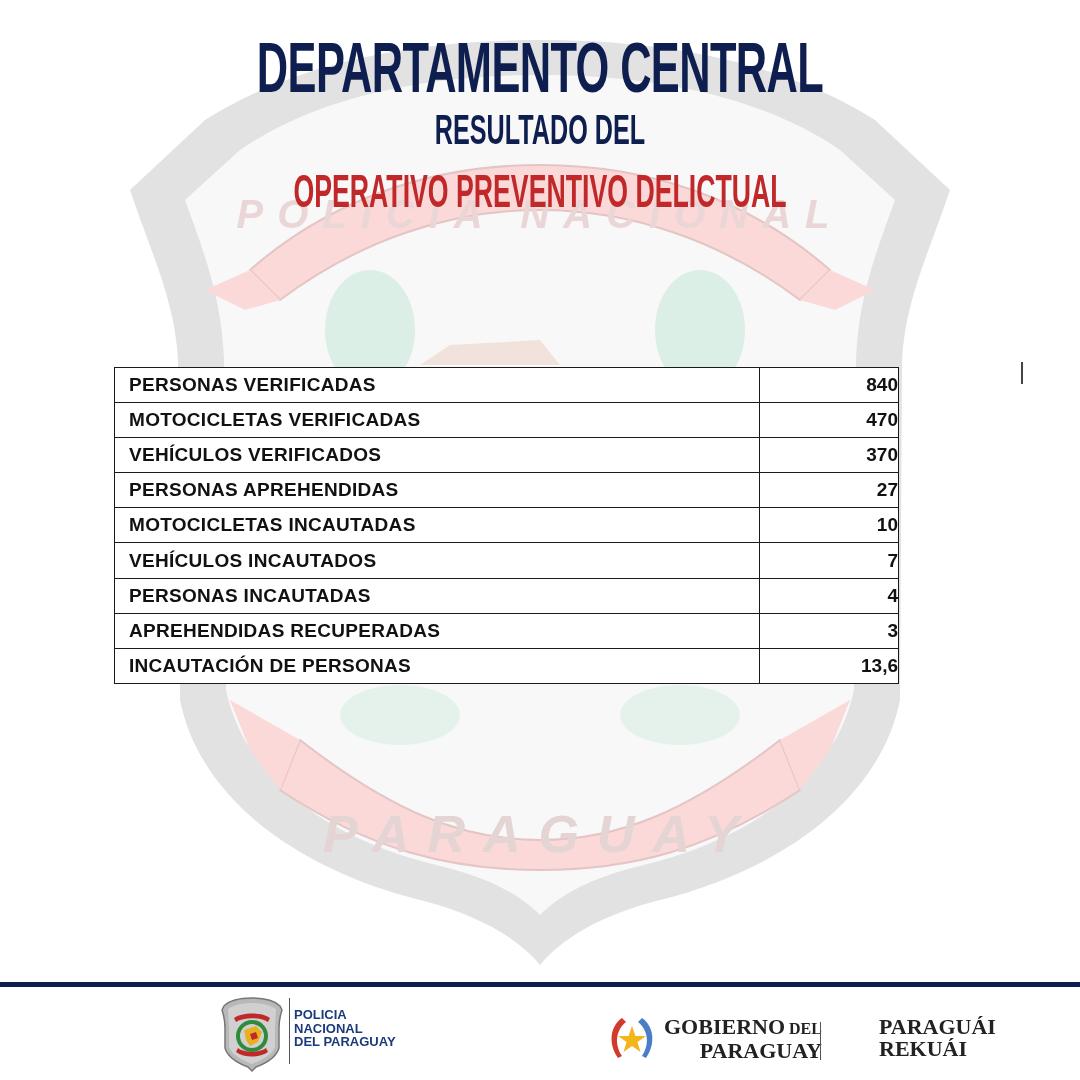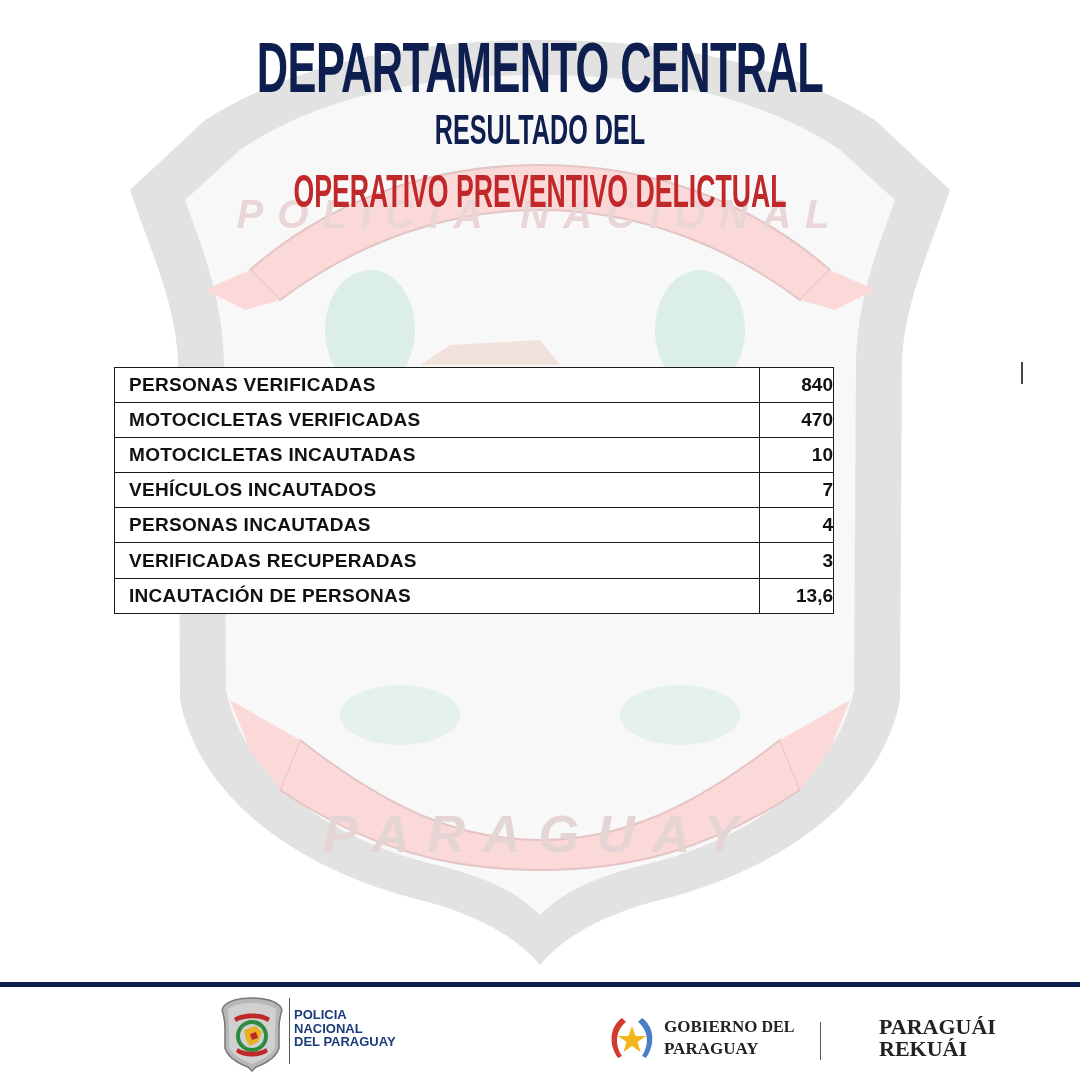--- a/index.html
+++ b/index.html
@@ -12,21 +12,21 @@
   .t1, .t2, .t3 {
     position:absolute; left:50%; white-space:nowrap;
     font-family:"Liberation Sans", sans-serif; font-weight:bold;
     transform-origin:center top;
   }
   .t1 { top:28px; font-size:70px; color:#0e1f4f; transform:translateX(-50%) scaleX(0.62); letter-spacing:-1px; }
   .t2 { top:106px; font-size:42px; color:#0e1f4f; transform:translateX(-50%) scaleX(0.6); }
   .t3 { top:164px; font-size:46px; color:#c0282a; transform:translateX(-50%) scaleX(0.58); }
 
   .results-table {
-    position:absolute; left:114px; top:367px; width:720px; z-index:2;
+    position:absolute; left:114px; top:367px; width:785px; z-index:2;
     border-collapse:collapse; background:#ffffff;padding-left:16px;
   }
   .results-table td {
     border:1.5px solid #1a1a1a; height:35.1px;
     font-family:"Liberation Sans", sans-serif; font-weight:bold; font-size:19px; color:#111;
   }
   .results-table td.lbl { width:645px; padding-left:14px; letter-spacing:0.3px; }
   .results-table td.val { text-align:right; }
 
   .cursor-mark { position:absolute; left:1021px; top:362px; width:2px; height:22px; background:#444; z-index:2; }
@@ -35,21 +35,21 @@
 
   .pn-logo { position:absolute; left:220px; top:996px; z-index:2; }
   .pn-divider { position:absolute; left:289px; top:998px; width:1px; height:66px; background:#555; z-index:2; }
   .pn-text { position:absolute; left:294px; top:1008px; z-index:2;
     font-family:Liberation Sans, sans-serif; font-weight:bold; font-size:13px; line-height:13.5px; color:#1b3a7a; }
   .pn-text div { white-space:nowrap; }
 
   .gov-logo { position:absolute; left:604px; top:1014px; z-index:2; }
   .gov-text1 { position:absolute; left:664px; top:1016px; z-index:2;
     font-family:"Liberation Serif", serif; font-weight:bold; color:#222; line-height:22px; }
-  .gov-text1 .big { font-size:17px; }
+  .gov-text1 .big { font-size:22px;text-align:right; }
   .gov-text1 .small { font-size:16px; }
   .gov-divider { position:absolute; left:820px; top:1022px; width:1px; height:38px; background:#555; z-index:2; }
   .gov-text2 { position:absolute; left:879px; top:1016px; z-index:2;
     font-family:"Liberation Serif", serif; font-weight:bold; font-size:22px; line-height:22px; color:#222; }
 </style>
 </head>
 <body>
 
 <svg class="watermark" viewBox="0 0 1080 980" xmlns="http://www.w3.org/2000/svg">
 
@@ -83,33 +83,41 @@
   <tbody>
     <tr>
       <td class="lbl">PERSONAS VERIFICADAS</td>
       <td class="val">840</td>
     </tr>
     <tr>
       <td class="lbl">MOTOCICLETAS VERIFICADAS</td>
       <td class="val">470</td>
     </tr>
     <tr>
+      <td class="lbl">VEHÍCULOS VERIFICADOS</td>
+      <td class="val">370</td>
+    </tr>
+    <tr>
+      <td class="lbl">PERSONAS APREHENDIDAS</td>
+      <td class="val">27</td>
+    </tr>
+    <tr>
       <td class="lbl">MOTOCICLETAS INCAUTADAS</td>
       <td class="val">10</td>
     </tr>
     <tr>
       <td class="lbl">VEHÍCULOS INCAUTADOS</td>
       <td class="val">7</td>
     </tr>
     <tr>
       <td class="lbl">PERSONAS INCAUTADAS</td>
       <td class="val">4</td>
     </tr>
     <tr>
-      <td class="lbl">VERIFICADAS RECUPERADAS</td>
+      <td class="lbl">APREHENDIDAS RECUPERADAS</td>
       <td class="val">3</td>
     </tr>
     <tr>
       <td class="lbl">INCAUTACIÓN DE PERSONAS</td>
       <td class="val">13,6</td>
     </tr>
   </tbody>
 </table>
 
 <div class="cursor-mark"></div>

